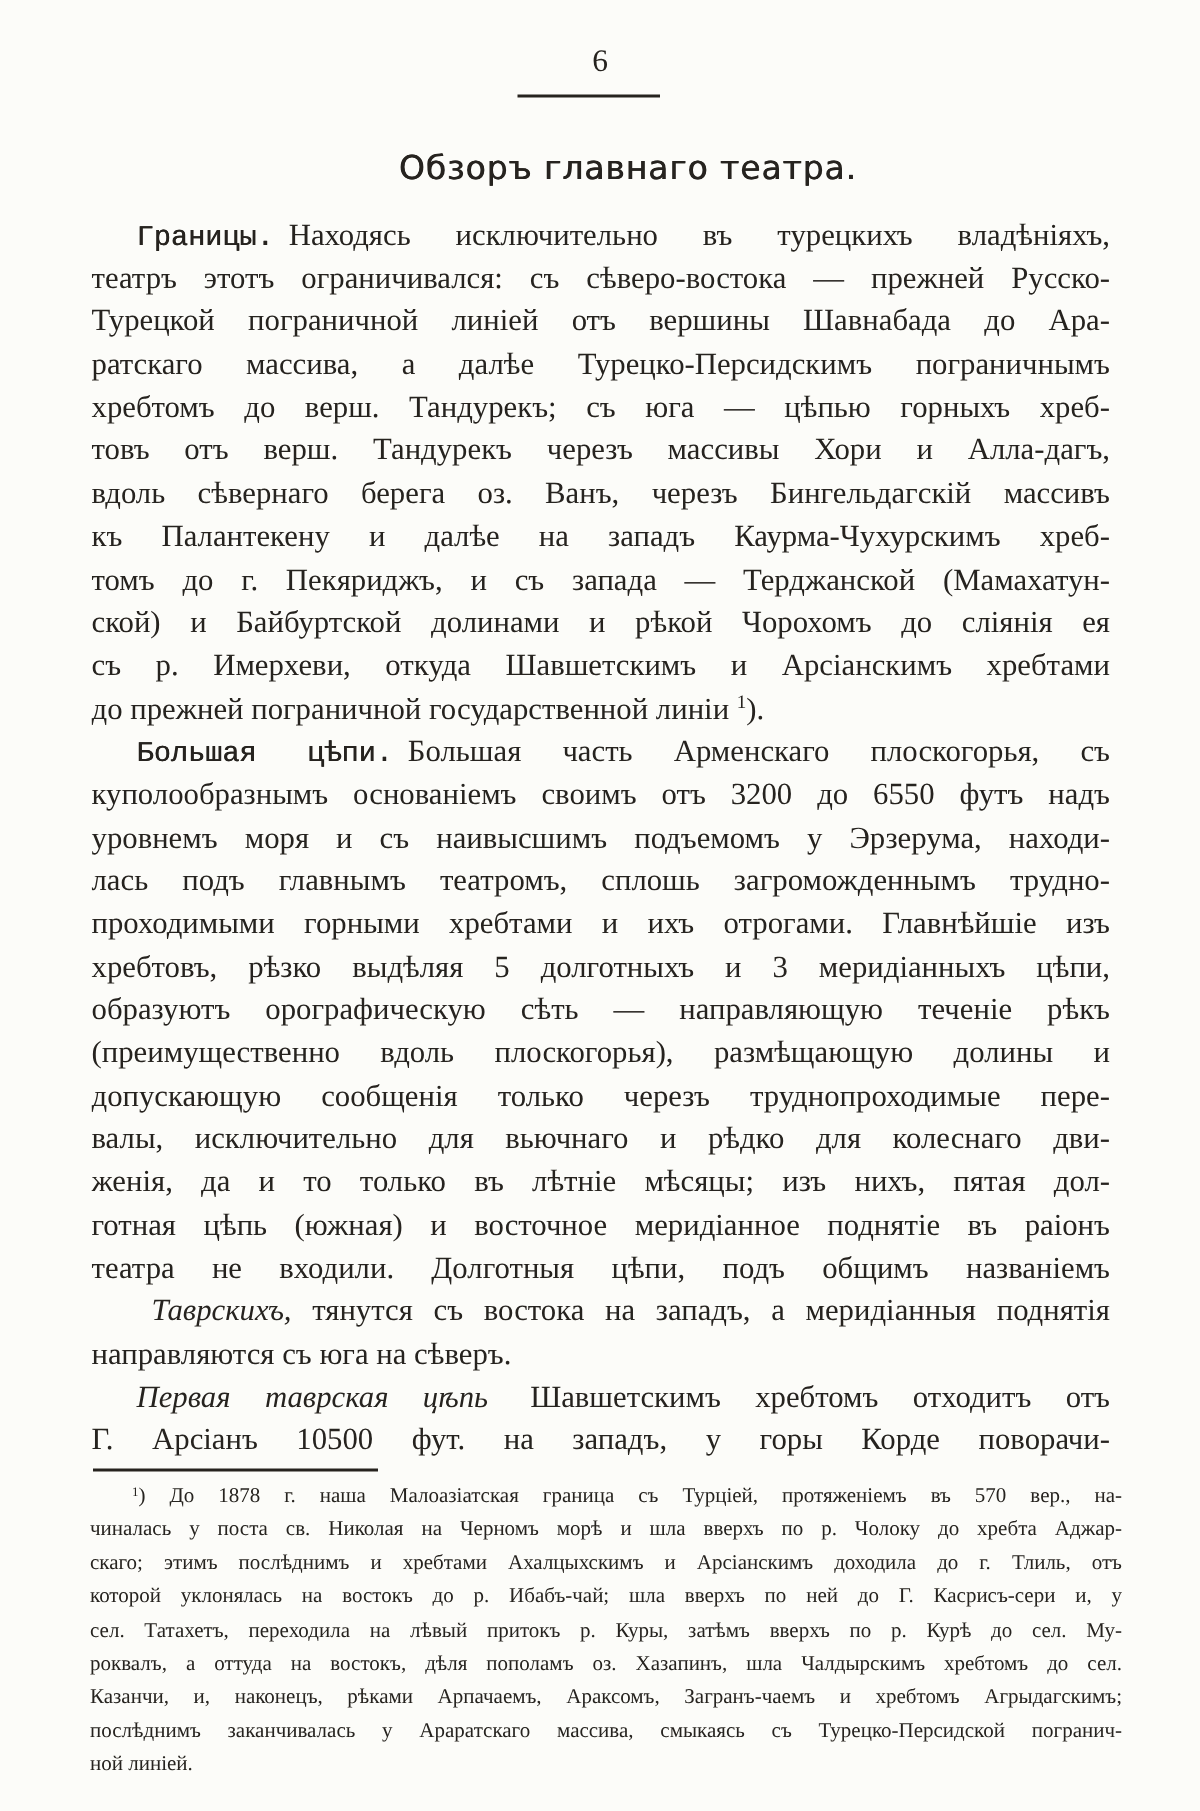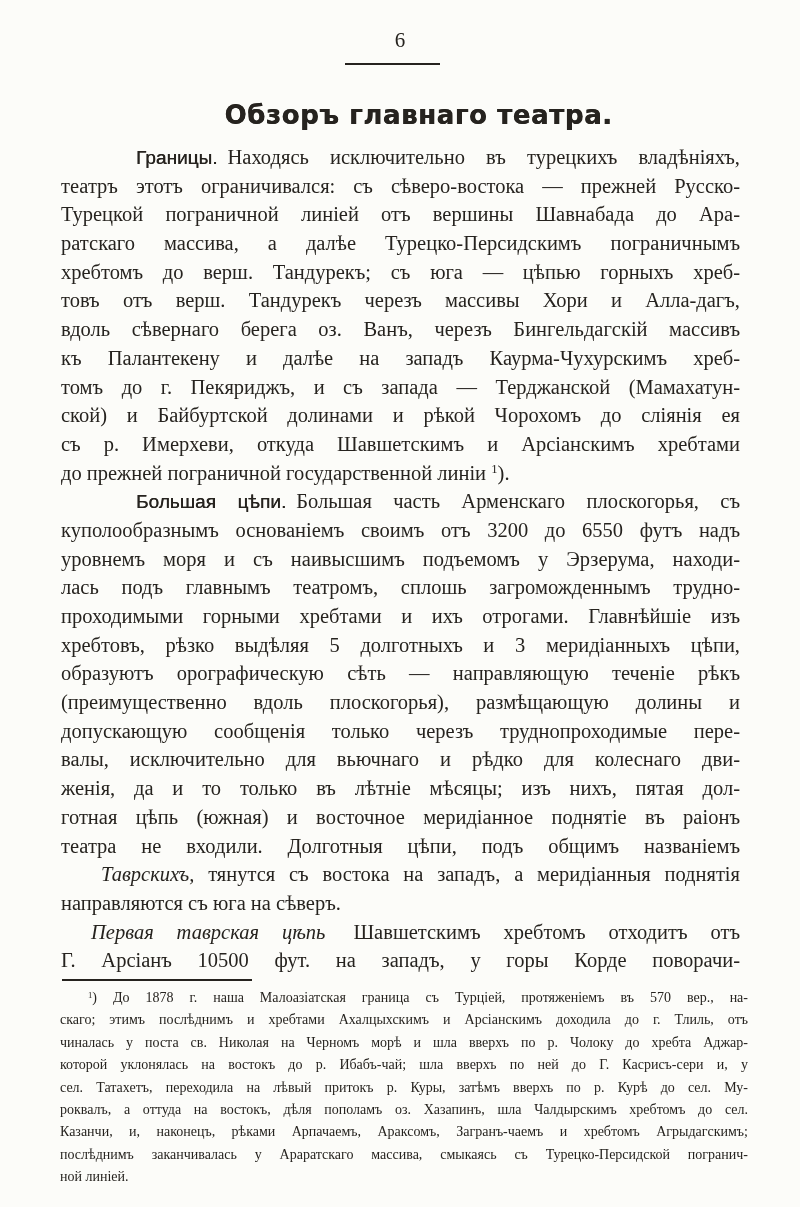--- a/index.html
+++ b/index.html
@@ -11,38 +11,38 @@
   .page-number {
     position:absolute; top:28px; left:0; width:800px; text-align:center;
     font-family:"Liberation Serif","DejaVu Serif",serif; font-size:21px;
   }
   .page-number-rule {
     position:absolute; top:63px; left:345px; width:95px; height:2px;
     background:var(--ink);
   }
   .title {
     position:absolute; top:100px; left:0; width:800px; text-align:center;
-    font-family:"DejaVu Sans","Liberation Sans",sans-serif; font-size:26px;
-    font-weight:700; letter-spacing:0.6px; text-shadow:0.4px 0 0 currentColor;padding-left:37px;
+    font-family:"DejaVu Sans","Liberation Sans",sans-serif; font-size:22px;
+    font-weight:400; letter-spacing:0.6px; text-shadow:0.4px 0 0 currentColor;padding-left:37px;
   }
 
   .body-text {
     position:absolute; top:143px; left:61px; width:679px;
     font-family:"Liberation Serif","DejaVu Serif",serif; font-size:20.5px;
   }
   .line {
     height:28.7px; line-height:28.7px; overflow:hidden;
     text-align:justify; text-align-last:justify;
   }
   .line.first { text-indent:30px; }
   .line.end { text-align-last:left; }
 
   .lead {
-    font-family:Liberation Sans, sans-serif;
-    font-size:0.93em; margin-right:10px; text-shadow:0.3px 0 0 currentColor;margin-left:45px;
+    font-family:Liberation Mono, monospace;
+    font-size:0.93em; margin-right:10px; text-shadow:0.3px 0 0 currentColor;
   }
   .it { font-style:italic;margin-left:40px; }
   .itlead { font-style:italic; margin-right:28px; }
   .sup { font-size:62%; position:relative; top:-0.5em; }
 
   .footnote-rule {
     position:absolute; top:979px; left:62px; width:190px; height:2px;
     background:var(--ink);
   }
   .footnote {
@@ -92,22 +92,22 @@
         <div class="line end"><span>направляются съ юга на сѣверъ.</span></div>
       </div>
       <div>
         <div class="line first"><span class="itlead">Первая таврская цѣпь</span><span>Шавшетскимъ хребтомъ отходитъ отъ</span></div>
         <div class="line"><span>Г. Арсіанъ 10500 фут. на западъ, у горы Корде поворачи-</span></div>
       </div>
     </div>
   <div class="footnote-rule"></div>
   <div class="footnote" id="footnote">
       <div class="line first"><span class="sup">1</span><span>) До 1878 г. наша Малоазіатская граница съ Турціей, протяженіемъ въ 570 вер., на-</span></div>
+      <div class="line"><span>чиналась у поста св. Николая на Черномъ морѣ и шла вверхъ по р. Чолоку до хребта Аджар-</span></div>
       <div class="line"><span>скаго; этимъ послѣднимъ и хребтами Ахалцыхскимъ и Арсіанскимъ доходила до г. Тлиль, отъ</span></div>
-      <div class="line"><span>чиналась у поста св. Николая на Черномъ морѣ и шла вверхъ по р. Чолоку до хребта Аджар-</span></div>
       <div class="line"><span>которой уклонялась на востокъ до р. Ибабъ-чай; шла вверхъ по ней до Г. Касрисъ-сери и, у</span></div>
       <div class="line"><span>сел. Татахетъ, переходила на лѣвый притокъ р. Куры, затѣмъ вверхъ по р. Курѣ до сел. Му-</span></div>
       <div class="line"><span>роквалъ, а оттуда на востокъ, дѣля пополамъ оз. Хазапинъ, шла Чалдырскимъ хребтомъ до сел.</span></div>
       <div class="line"><span>Казанчи, и, наконецъ, рѣками Арпачаемъ, Араксомъ, Загранъ-чаемъ и хребтомъ Агрыдагскимъ;</span></div>
       <div class="line"><span>послѣднимъ заканчивалась у Араратскаго массива, смыкаясь съ Турецко-Персидской погранич-</span></div>
       <div class="line end"><span>ной линіей.</span></div>
     </div>
 </div>
 
 </body></html>

